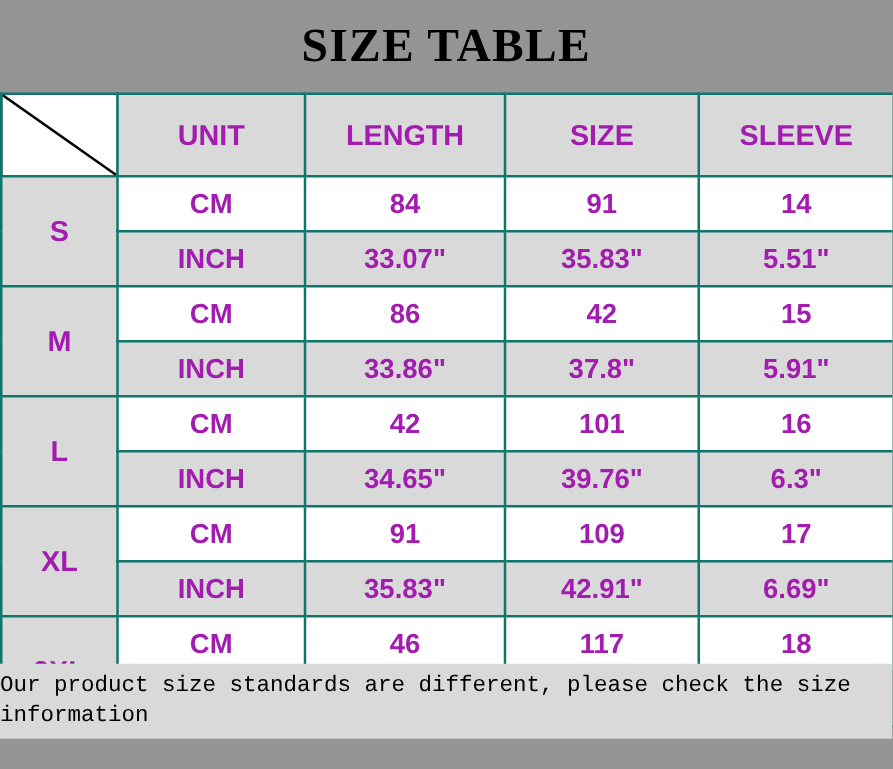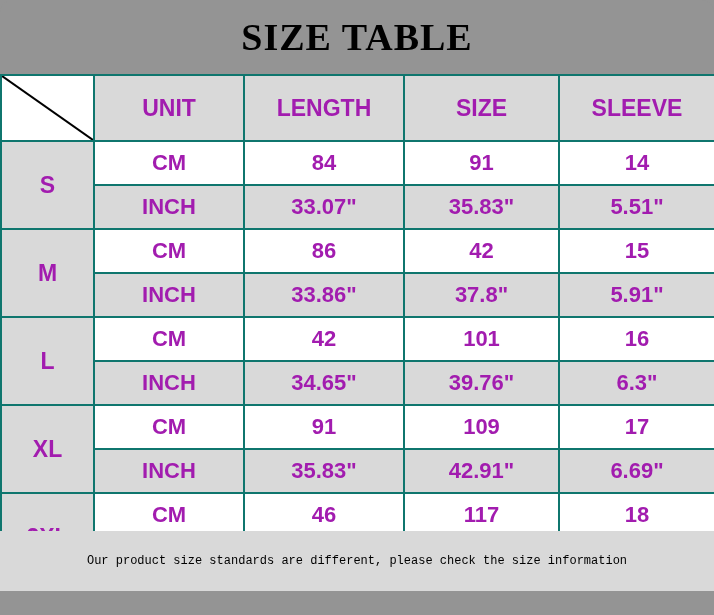--- a/index.html
+++ b/index.html
@@ -96,24 +96,24 @@
     left: 0;
     right: 0;
     bottom: 0;
     height: 60px;
     background: #d9d9d9;
     display: flex;
     flex-direction: row;
     align-items: center;
     justify-content: center;
     font-family: "Liberation Mono", monospace;
-    font-size: 12px;
+    font-size: 18px;
     color: #000;
     line-height: 1.35;
-    text-align: right;
+    text-align: left;
   }
   .note span { display: block; }
 </style>
 </head>
 <body>
 
 <div class="page">
 
   <div class="title">SIZE TABLE</div>
 

